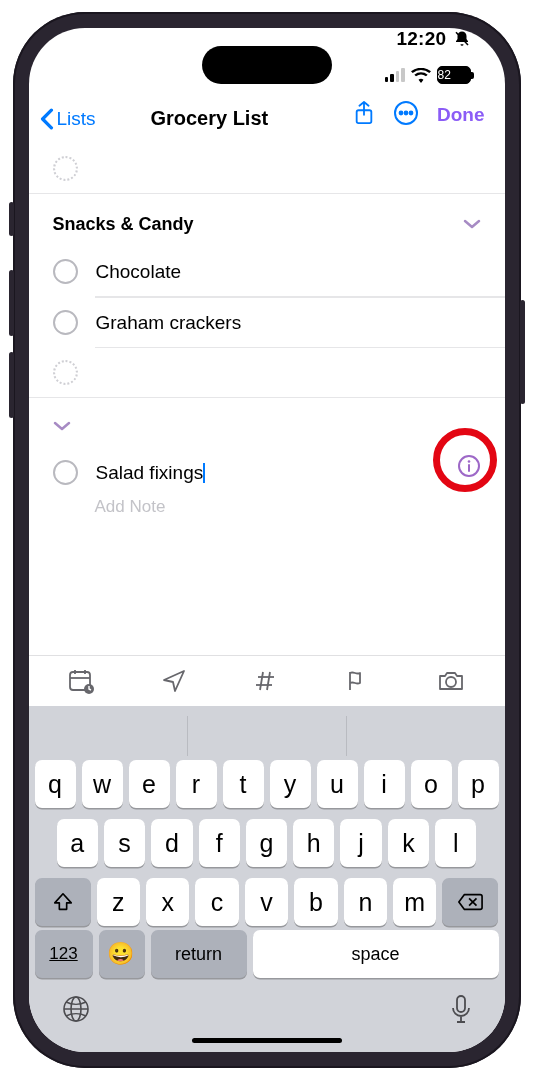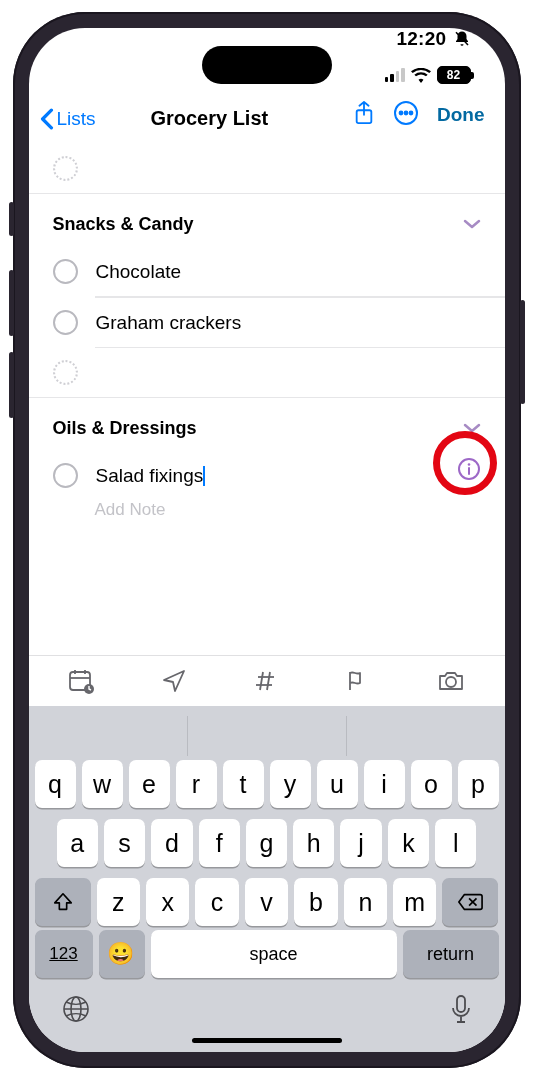--- a/index.html
+++ b/index.html
@@ -16,31 +16,31 @@
   
   .status-bar { height: 58px; display: flex; align-items: flex-end; justify-content: space-between; padding: 0 34px 2px 34px; font-weight: 600; flex-direction: column; }
   .status-left { display: flex; align-items: center; gap: 6px; font-size: 19px; font-weight: 700; letter-spacing: 0.3px; }
   .status-right { display: flex; align-items: center; gap: 6px; }
   .bell-slash { display:inline-block; width:18px; height:18px; }
   .cell-bars { display: flex; align-items: flex-end; gap: 2px; height: 14px; }
   .cell-bars span { width: 3.5px; background: #000; border-radius: 1px; }
   .cell-bars span.dim { background: #c8c8c8; }
   .wifi-icon svg { display:block; }
   .batt { display:flex; align-items:center; gap:2px; }
-  .batt-body { width:34px; height:18px; border:1.5px solid #000; border-radius:5px; position:relative; display:flex; align-items:center; justify-content:center; font-size:12px; font-weight:700; background:#000; color:#fff; }
+  .batt-body { width:34px; height:18px; border:1.5px solid #000; border-radius:5px; position:relative; display:flex; align-items:center; justify-content:flex-start; font-size:12px; font-weight:400; background:#000; color:#fff; }
   .batt-body::after { content:""; position:absolute; right:-4px; top:5px; width:2.5px; height:7px; background:#000; border-radius:0 2px 2px 0; }
   .batt-txt { position:relative; z-index:2; }
 
   
   .nav { display: flex; align-items: flex-end; padding: 14px 20px 14px 10px; gap: 8px; }
   .nav-back { display: flex; align-items: center; color: #007aff; font-size: 19px; }
   .nav-title { flex: 1; text-align: center; font-size: 20px; font-weight: 700; margin-left: -30px; }
   .nav-icons { display: flex; align-items: center; gap: 18px; }
   .nav-icon { color: #007aff; }
-  .done-btn { color:#0369a1; font-size:19px; font-weight:600; }
+  .done-btn { color:#8b5cf6; font-size:19px; font-weight:600; }
 
   
   .list-body { flex: 1; overflow: hidden; }
   .row { display: flex; align-items: center; padding: 12px 22px 12px 24px; gap: 18px; }
   .circle { width: 25px; height: 25px; border: 2px solid #b9b9bf; border-radius: 50%; flex: none; }
   .circle.dotted { border: 2px dotted #cfcfd4; }
   .item-text { font-size: 19px; color: #000; }
   .sep { height: 1px; background: #e6e6e8; margin-left: 66px; }
   .sep-full { height: 1px; background: #e6e6e8; }
   .section-hdr { display:flex; align-items:center; justify-content:space-between; padding: 20px 24px 12px 24px; }
@@ -171,21 +171,20 @@
         <div class="circle"></div>
         <span class="item-text">Graham crackers</span>
       </div>
       <div class="sep"></div>
       <div class="row">
         <div class="circle dotted"></div>
       </div>
       <div class="sep-full"></div>
 
       <div class="section-hdr">
-        <span class="section-title">Oils &amp; Dressings</span>
         <span class="chev">
           <svg width="18" height="12" viewBox="0 0 18 12" fill="none" stroke="#a78bc4" stroke-width="2.5" stroke-linecap="round" stroke-linejoin="round">
               <polyline points="2,3 9,9 16,3"></polyline>
             </svg>
         </span>
       </div>
       <div class="row editing">
         <div class="circle"></div>
         <span class="item-text"><span>Salad fixings</span><span class="cursor"></span></span>
         <span class="info-circle">
@@ -287,22 +286,22 @@
                 <line x1="21" y1="6" x2="13" y2="14"></line>
               </svg>
           </div>
         </div>
       </div>
       <div class="kb-bottom">
         <div class="key sym">123</div>
         <div class="key emoji">
             <span>😀</span>
           </div>
+        <div class="key return">return</div>
         <div class="key space">space</div>
-        <div class="key return">return</div>
       </div>
       <div class="kb-foot">
         <span>
           <svg width="30" height="30" viewBox="0 0 30 30" fill="none" stroke="#4c4c50" stroke-width="1.6">
               <circle cx="15" cy="15" r="12"></circle>
               <ellipse cx="15" cy="15" rx="5" ry="12"></ellipse>
               <line x1="3" y1="15" x2="27" y2="15"></line>
               <path d="M5 8c6 3 14 3 20 0M5 22c6-3 14-3 20 0"></path>
             </svg>
         </span>

